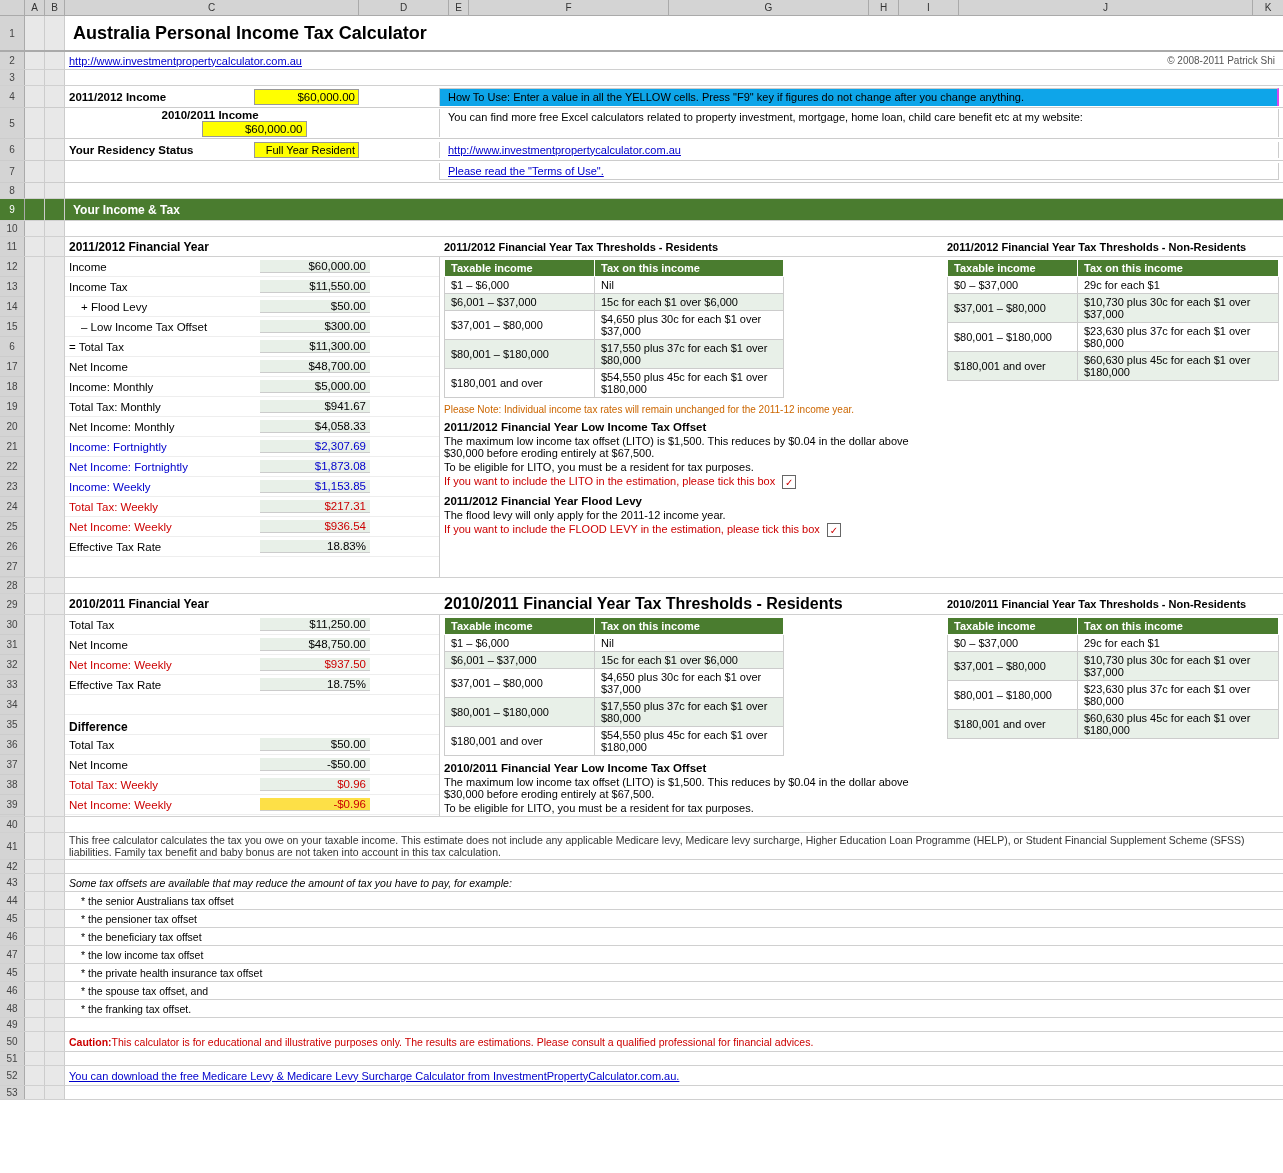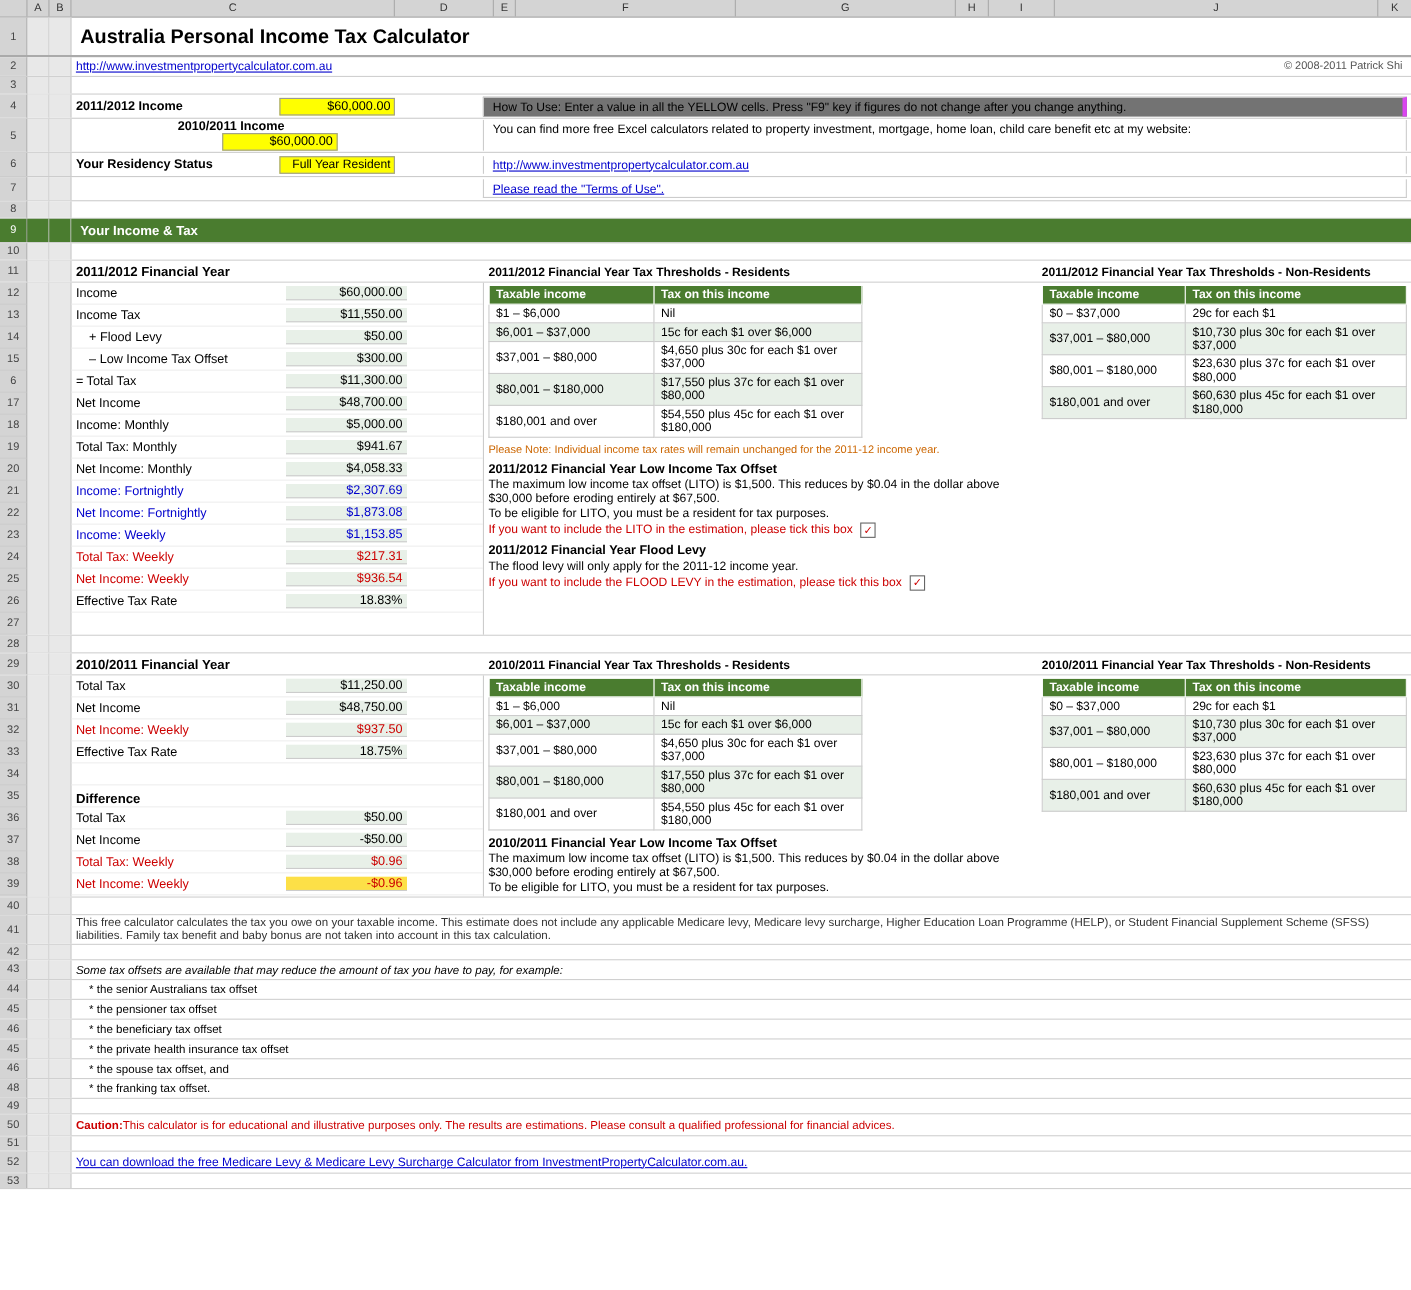--- a/index.html
+++ b/index.html
@@ -73,21 +73,21 @@
   <div class="sr" style="min-height:22px; border-bottom:1px solid #ccc;">
     <div class="rn">4</div>
     <div class="ra"></div>
     <div class="rb"></div>
     <div class="rc" style="flex:1;">
       <div style="display:flex; width:100%;">
         <div style="width:370px; display:flex; align-items:center; padding: 1px 0;">
           <span class="bold" style="min-width:185px; font-size:11.5px;">2011/2012 Income</span>
           <input type="text" value="$60,000.00" style="background: rgb(255, 255, 0); border: 1px solid rgb(153, 153, 153); text-align: right; width: 105px; font-size: 11.5px; padding: 1px 3px;">
         </div>
-        <div style="flex:1; padding: 1px 8px; border-left:1px solid #ccc; border-top:1px solid #ccc; border-right:4px solid #d946ef; background:#737373;">
+        <div style="flex:1; padding: 1px 8px; border-left:1px solid #ccc; border-top:1px solid #ccc; border-right:2px solid #d946ef; background:#0ea5e9;">
           <span style="font-size:11px;">How To Use: Enter a value in all the YELLOW cells. Press "F9" key if figures do not change after you change anything.</span>
         </div>
       </div>
     </div>
   </div>
 
   <div class="sr" style="min-height:22px; border-bottom:1px solid #ccc;">
     <div class="rn">5</div>
     <div class="ra"></div>
     <div class="rb"></div>
@@ -387,21 +387,21 @@
   <div class="sr" style="min-height:20px;">
     <div class="rn">29</div>
     <div class="ra"></div>
     <div class="rb"></div>
     <div class="rc" style="flex:1; padding:0;">
       <div style="display:flex; width:100%; align-items:center;">
         <div style="width:375px; padding: 1px 4px;">
           <span class="bold" style="font-size:12px;">2010/2011 Financial Year</span>
         </div>
         <div style="flex:1; padding: 1px 4px;">
-          <span class="bold" style="font-size:11px;">2010/2011 Financial Year Tax Thresholds - Residents</span>
+          <span class="bold" style="font-size:16px;">2010/2011 Financial Year Tax Thresholds - Residents</span>
         </div>
         <div style="width:20px;"></div>
         <div style="width:340px; padding: 1px 4px;">
           <span class="bold" style="font-size:11px;">2010/2011 Financial Year Tax Thresholds  - Non-Residents</span>
         </div>
       </div>
     </div>
   </div>
 
   <div style="display:flex; border-bottom:1px solid #d0d0d0;">
@@ -592,20 +592,28 @@
   </div>
   <div class="sr" style="min-height:18px;">
     <div class="rn">46</div>
     <div class="ra"></div>
     <div class="rb"></div>
     <div class="rc" style="flex:1;">
       <span style="font-size:10.5px; padding-left:12px;">* the beneficiary tax offset</span>
     </div>
   </div>
   <div class="sr" style="min-height:18px;">
+    <div class="rn">47</div>
+    <div class="ra"></div>
+    <div class="rb"></div>
+    <div class="rc" style="flex:1;">
+      <span style="font-size:10.5px; padding-left:12px;">* the low income tax offset</span>
+    </div>
+  </div>
+  <div class="sr" style="min-height:18px;">
     <div class="rn">45</div>
     <div class="ra"></div>
     <div class="rb"></div>
     <div class="rc" style="flex:1;">
       <span style="font-size:10.5px; padding-left:12px;">* the private health insurance tax offset</span>
     </div>
   </div>
   <div class="sr" style="min-height:18px;">
     <div class="rn">46</div>
     <div class="ra"></div>

